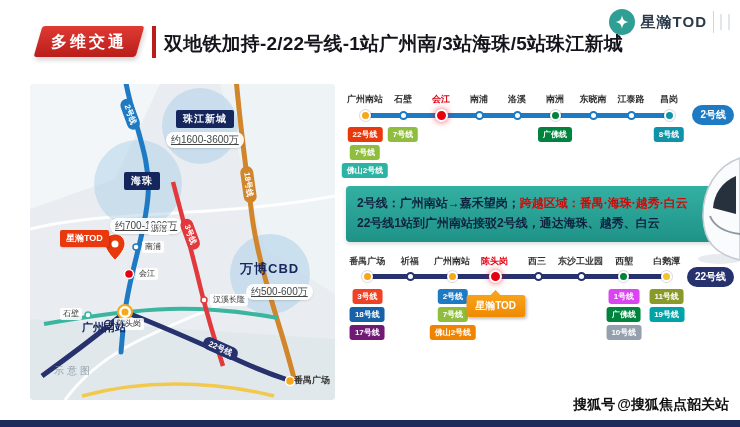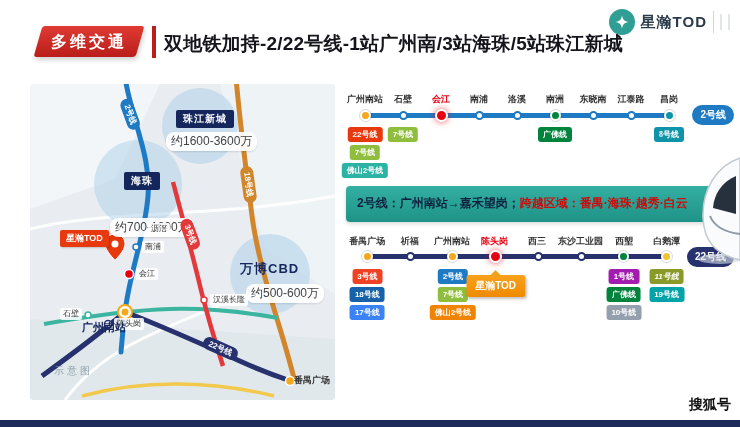--- a/index.html
+++ b/index.html
@@ -22,22 +22,22 @@
   .logo-text{font-size:15px;font-weight:bold;color:#2b3a4a;letter-spacing:1px;}
   .logo-sep{width:1px;height:22px;background:#cfd6dc;}
   .logo-mini{width:2px;height:16px;background:#e1e6ea;}
   
   .map{position:absolute;left:30px;top:84px;width:305px;height:316px;border-radius:4px;overflow:hidden;}
   .map svg.map-svg{position:absolute;left:0;top:0;}
   .map-labels{position:absolute;left:0;top:0;width:305px;height:316px;}
   .zone-box{position:absolute;background:#14265c;color:#fff;font-size:10px;font-weight:bold;
            padding:2px 7px;border-radius:2px;letter-spacing:1px;white-space:nowrap;}
   .zone-plain{position:absolute;color:#14265c;font-weight:bold;font-size:13px;letter-spacing:1px;white-space:nowrap;}
-  .zone-price{position:absolute;background:rgba(255,255,255,.92);color:#444;font-size:12px;
-           padding:1px 5px;border-radius:8px;box-shadow:0 1px 2px rgba(0,0,0,.12);white-space:nowrap;}
+  .zone-price{position:absolute;background:rgba(255,255,255,.92);color:#444;font-size:10px;
+           padding:1px 5px;border-radius:8px;box-shadow:0 1px 2px rgba(0,0,0,.12);white-space:nowrap;text-decoration:underline;}
   .proj-label{position:absolute;background:#e8380d;color:#fff;font-size:9px;font-weight:bold;
            padding:2px 6px;border-radius:2px;white-space:nowrap;box-shadow:1px 1px 2px rgba(0,0,0,.2);}
   .mini-station{position:absolute;background:rgba(255,255,255,.88);color:#333;font-size:8px;
            padding:0 3px;border-radius:2px;line-height:12px;white-space:nowrap;}
   .major-station{position:absolute;color:#14265c;font-weight:bold;font-size:11px;white-space:nowrap;}
   .major-station.small{font-size:9px;color:#333;}
   .map-pill{position:absolute;color:#fff;font-size:8px;font-weight:bold;padding:1px 6px;
            border-radius:8px;white-space:nowrap;}
   .map-note{position:absolute;color:#93a2ab;font-size:10px;letter-spacing:3px;}
   
@@ -210,26 +210,27 @@
             <div class="line-tag" style="background: rgb(143, 190, 62);">7号线</div>
             <div class="line-tag" style="background: rgb(43, 179, 163);">佛山2号线</div>
           </div>
           <div class="tag-stack" style="left: 57px;">
             <div class="line-tag" style="background: rgb(143, 190, 62);">7号线</div>
           </div>
           <div class="tag-stack" style="left: 209px;">
             <div class="line-tag" style="background: rgb(0, 132, 61);">广佛线</div>
           </div>
           <div class="tag-stack" style="left: 323px;">
-            <div class="line-tag" style="background: rgb(15, 147, 168); font-family: Liberation Serif, serif;">8号线</div>
+            <div class="line-tag" style="background: rgb(15, 147, 168);">8号线</div>
           </div>
         </div>
       </div>
     <div class="infobox" id="infobox">
         <div class="ib-line"><span>2号线：广州南站→嘉禾望岗；</span><span class="em">跨越区域：番禺·海珠·越秀·白云</span></div>
+        <div class="ib-line"><span>22号线1站到广州南站接驳2号线，通达海珠、越秀、白云</span></div>
       </div>
     <div class="diagram" id="d2">
         <div class="d-names">
           <div class="st-name">番禺广场</div>
           <div class="st-name">祈福</div>
           <div class="st-name">广州南站</div>
           <div class="st-name hl">陈头岗</div>
           <div class="st-name">西三</div>
           <div class="st-name">东沙工业园</div>
           <div class="st-name">西塱</div>
@@ -260,48 +261,49 @@
           </div>
           <div class="dot-col">
             <div class="dot interchange" style="background: rgb(242, 194, 49);"></div>
           </div>
         </div>
         <div class="d-pill" style="background: rgb(38, 49, 110); top: 13px;">22号线</div>
         <div class="d-tags" style="height: 58px;">
           <div class="tag-stack" style="left: 21.375px;">
             <div class="line-tag" style="background: rgb(239, 65, 35);">3号线</div>
             <div class="line-tag" style="background: rgb(22, 97, 167);">18号线</div>
-            <div class="line-tag" style="background: #3b82f6;">17号线</div>
+            <div class="line-tag" style="background: #701a75;">17号线</div>
           </div>
           <div class="tag-stack" style="left: 106.875px;">
             <div class="line-tag" style="background: rgb(31, 122, 196);">2号线</div>
             <div class="line-tag" style="background: rgb(143, 190, 62);">7号线</div>
             <div class="line-tag" style="background: rgb(240, 131, 0);">佛山2号线</div>
           </div>
           <div class="proj-callout" style="left: 149.625px;">星瀚TOD</div>
           <div class="tag-stack" style="left: 277.875px;">
-            <div class="line-tag" style="background: #a21caf;">1号线</div>
+            <div class="line-tag" style="background: #d946ef;">1号线</div>
             <div class="line-tag" style="background: rgb(0, 132, 61);">广佛线</div>
             <div class="line-tag" style="background: rgb(148, 160, 173);">10号线</div>
           </div>
           <div class="tag-stack" style="left: 320.625px;">
-            <div class="line-tag" style="background: rgb(138, 154, 40); font-style: italic;">11号线</div>
+            <div class="line-tag" style="background: rgb(138, 154, 40);">11号线</div>
             <div class="line-tag" style="background: rgb(0, 163, 168);">19号线</div>
           </div>
         </div>
       </div>
   </div>
 
   <div class="train">
     <svg viewBox="0 0 50 110" width="50" height="110">
       <ellipse cx="30" cy="103" rx="22" ry="5" fill="#d7dde2" opacity="0.6"></ellipse>
       <path d="M50,2 C26,10 12,34 13,62 C14,84 24,98 50,104 Z" fill="#fafbfc" stroke="#c3cad1" stroke-width="1.5"></path>
       <path d="M46,20 C32,26 24,38 23,52 L46,58 Z" fill="#27313d"></path>
       <path d="M50,78 C34,76 24,70 20,60" stroke="#8e99a3" stroke-width="2" fill="none"></path>
     </svg>
   </div>
 
   <div class="watermark">
     <span class="wm-prefix">搜狐号</span>
+    <span class="wm-suffix">@搜狐焦点韶关站</span>
   </div>
 
   <div class="bottom-bar"></div>
 </div>
 
 </body></html>

